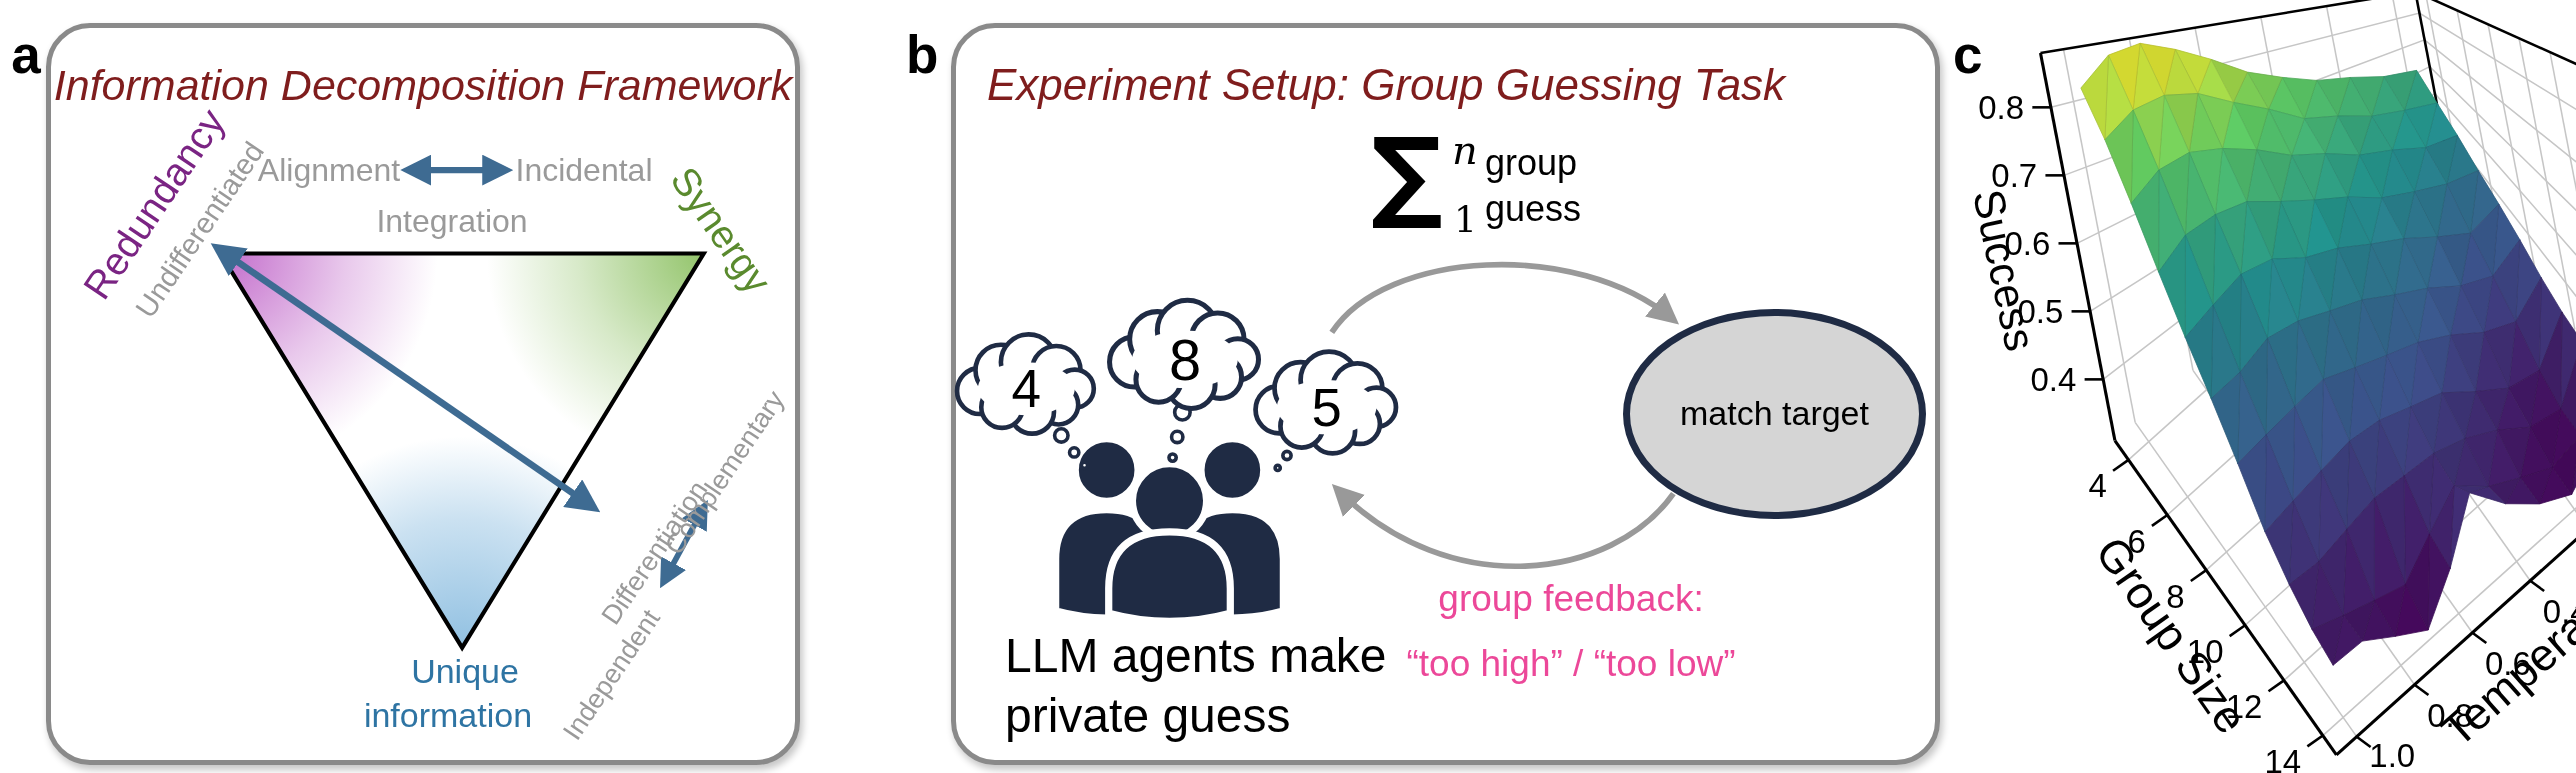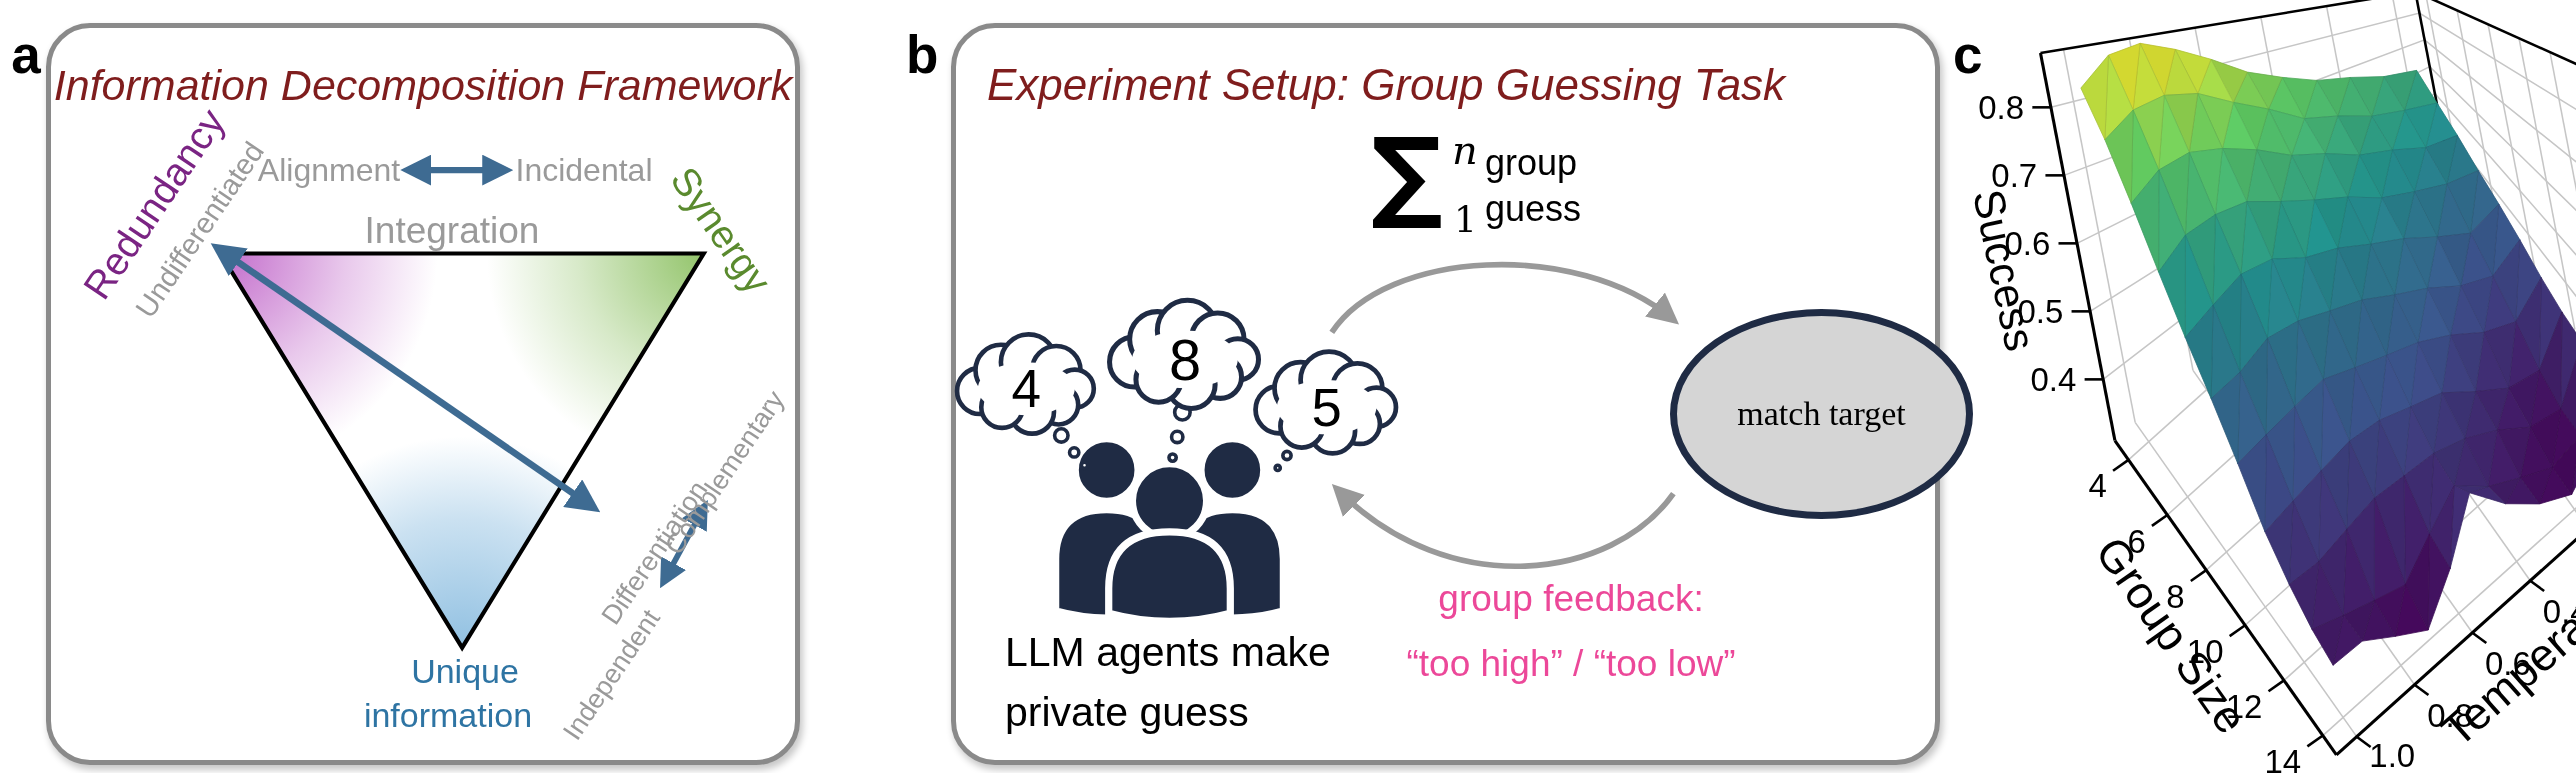--- a/index.html
+++ b/index.html
@@ -18,21 +18,21 @@
   svg{position:absolute;left:0;top:0;overflow:visible;}
   svg text{font-family:"Liberation Sans",sans-serif;}
   .ellipse-node{position:absolute;border-radius:50%;background:var(--ellipse-fill);
                 border:7.7px solid var(--navy);display:flex;align-items:center;justify-content:center;
                 text-align:center;}
   .ellipse-node .txt{font-size:34px;color:#000;line-height:1.35;}
   .sum-sym{position:absolute;font-family:"DejaVu Sans",sans-serif;font-weight:600;line-height:1;color:#000;}
   .sum-nd{position:absolute;font-family:"DejaVu Serif",serif;line-height:1;color:#000;}
   .feedback{position:absolute;transform:translate(-50%,-50%);text-align:center;white-space:nowrap;
             font-size:37px;color:#ec4899;line-height:1;}
-  .caption{position:absolute;font-size:41px;color:#000;white-space:nowrap;line-height:1;}
+  .caption{position:absolute;font-size:48px;color:#000;white-space:nowrap;line-height:1;}
 </style>
 </head>
 <body>
 
 <div class="panel-letter" style="left:11.3px;">a</div>
 <div class="panel-box" style="left:46px;width:744px;"></div>
 <div class="panel-title" style="left:423px;top:62px;transform:translateX(-50%);">Information Decomposition Framework</div>
 
 <svg width="2745" height="774" viewBox="0 0 5328 1502">
   <defs>
@@ -67,21 +67,21 @@
   </g>
   <line x1="425" y1="483" x2="1149" y2="983" style="stroke:var(--arrow-blue)" stroke-width="13" marker-start="url(#mblue)" marker-end="url(#mblue)"></line>
   <line x1="795" y1="330" x2="978" y2="330" style="stroke:var(--arrow-blue)" stroke-width="12" marker-start="url(#mblue)" marker-end="url(#mblue)"></line>
   <line x1="1289" y1="1127" x2="1366" y2="985" style="stroke:var(--arrow-blue)" stroke-width="11" marker-start="url(#mblue)" marker-end="url(#mblue)"></line>
 </svg>
 
 <div class="rot t-red" style="left:154px;top:204px;font-size:39px;transform:translate(-50%,-50%) rotate(-56deg);">Redundancy</div>
 <div class="rot gray" style="left:200px;top:230px;font-size:29px;transform:translate(-50%,-50%) rotate(-56deg);">Undifferentiated</div>
 <div class="ctr gray" style="left:329px;top:170px;font-size:32px;">Alignment</div>
 <div class="ctr gray" style="left:584px;top:170px;font-size:32px;">Incidental</div>
-<div class="ctr gray" style="left:452px;top:230px;font-size:37px;">Integration</div>
+<div class="ctr gray" style="left:452px;top:221px;font-size:32px;">Integration</div>
 <div class="rot t-grn" style="left:721px;top:230px;font-size:39px;transform:translate(-50%,-50%) rotate(55deg);">Synergy</div>
 <div class="rot gray" style="left:725px;top:473px;font-size:27px;transform:translate(-50%,-50%) rotate(-56deg);">Complementary</div>
 <div class="rot gray" style="left:655px;top:553px;font-size:27px;transform:translate(-50%,-50%) rotate(-56deg);">Differentiation</div>
 <div class="rot gray" style="left:612px;top:675px;font-size:27px;transform:translate(-50%,-50%) rotate(-56deg);">Independent</div>
 <div class="ctr t-blu" style="left:465px;top:671px;font-size:34px;">Unique</div>
 <div class="ctr t-blu" style="left:448px;top:715px;font-size:34px;">information</div>
 
 <div class="panel-letter" style="left:906px;">b</div>
 <div class="panel-box" style="left:951px;width:979px;"></div>
 <div class="panel-title" style="left:987px;top:61px;font-size:44px;">Experiment Setup: Group Guessing Task</div>
@@ -154,21 +154,21 @@
         <circle cx="84" cy="2" r="33"></circle>
         <circle cx="56" cy="30" r="34"></circle>
       <circle cx="10" cy="42" r="38"></circle>
         <circle cx="-42" cy="34" r="36"></circle>
     </g>
     <ellipse cx="0" cy="2" rx="84" ry="46" fill="#fff"></ellipse>
     <text x="0" y="34" text-anchor="middle" font-size="92" fill="#000">5</text>
   </g>
 </svg>
 
-<div class="ellipse-node" style="left:1670px;top:309px;width:289px;height:196px;font-family:Liberation Serif, serif;">
+<div class="ellipse-node" style="left:1623px;top:309px;width:289px;height:196px;">
   <div class="txt">
     <div>match target</div>
   </div>
 </div>
 
 <div class="feedback" style="left:1571px;top:598px;">group feedback:</div>
 <div class="feedback" style="left:1571px;top:647px;margin-top:16px;">“too high” / “too low”</div>
 <div class="caption" style="left:1005px;top:632px;">LLM agents make</div>
 <div class="caption" style="left:1005px;top:692px;">private guess</div>
 

